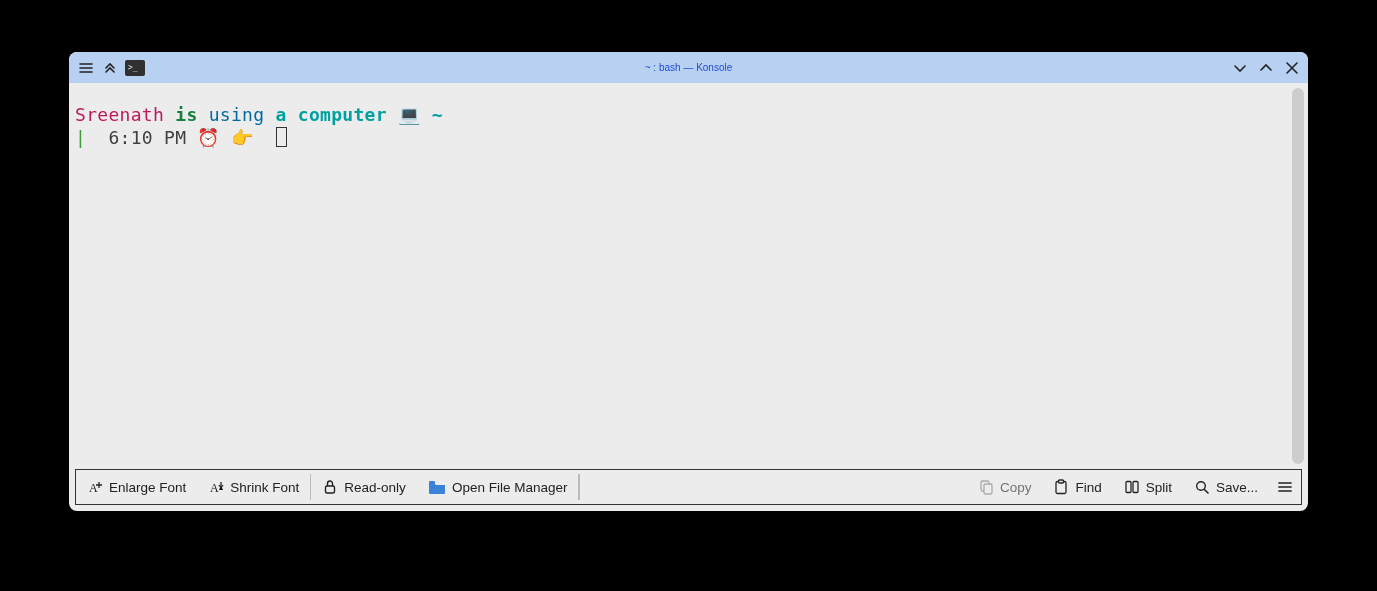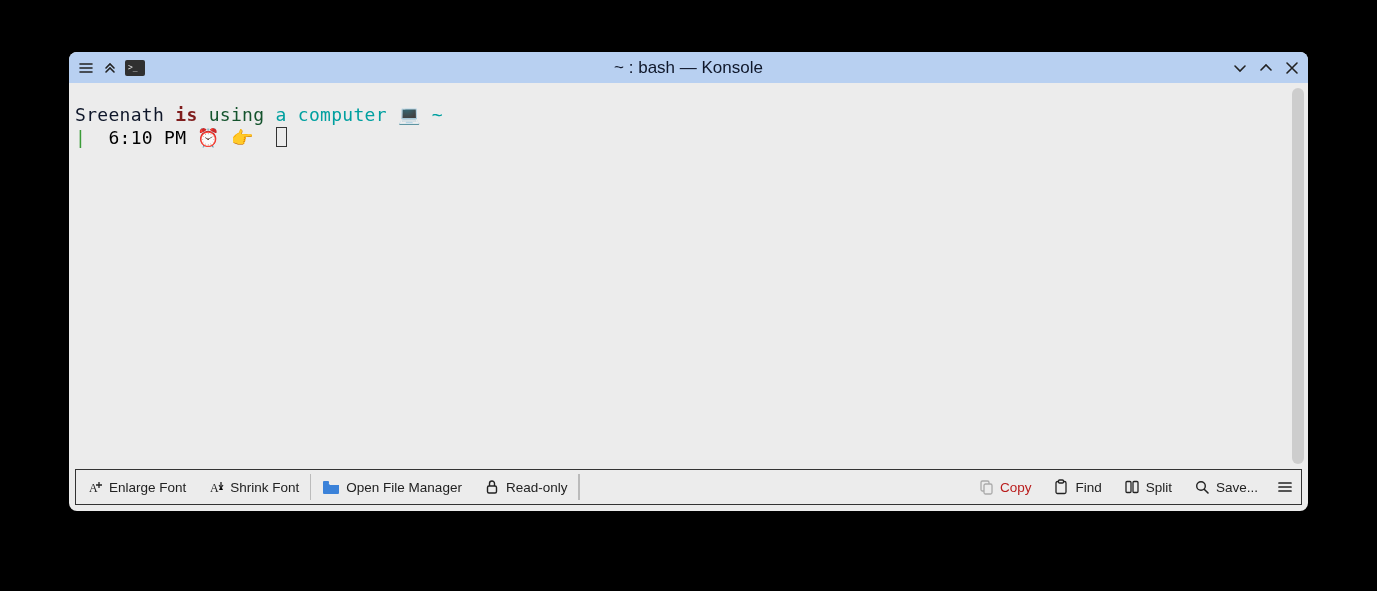--- a/index.html
+++ b/index.html
@@ -54,22 +54,22 @@
     display:flex; align-items:center; justify-content:flex-start;
     padding-left:3px;
     font-size:8px;
     color:#ddd;
     font-family: monospace;
   }
   .window-title {
     position: absolute;
     left: 50%;
     transform: translateX(-50%);
-    font-size: 17px;
-    color: #0f172a;
+    font-size: 10px;
+    color: #1d4ed8;
   }
   .titlebar-right {
     margin-left: auto;
     display: flex;
     align-items: center;
     gap: 10px;
   }
   .tr {
     width: 16px;
     height: 16px;
@@ -86,26 +86,26 @@
   }
   .terminal-content {
     flex: 1;
     padding: 20px 6px 6px 6px;
     font-family: "Menlo", "DejaVu Sans Mono", "Consolas", monospace;
     font-size: 18px;
     line-height: 1.3;
     letter-spacing: 0.3px;
   }
   .line { white-space: pre; }
-  .c-blue { color: #0f172a; }
-  .c-red { color: #7f1d1d; font-weight: bold; }
+  .c-blue { color: #be185d; }
+  .c-red { color: #15803d; font-weight: bold; }
   .c-pipe { color: #3B9C38; }
-  .c-green { color: #14532d; }
-  .c-teal { color: #00A0A0; font-weight: normal; }
-  .c-grey { color: #000000; }
+  .c-green { color: #0369a1; }
+  .c-teal { color: #00A0A0; font-weight: bold; }
+  .c-grey { color: #404040; }
   .cursor-box {
     display: inline-block;
     width: 11px;
     height: 20px;
     border: 1.5px solid #333;
     vertical-align: -3px;
   }
   .scrollbar {
     width: 12px;
     margin: 5px 4px 5px 0;
@@ -128,21 +128,21 @@
     padding: 0 11px;
     gap: 6px;
     cursor: pointer;
     white-space: nowrap;
   }
   .tb-sep {
     width: 1px;
     background: #bbb;
     margin: 4px 0;
   }
-  .tb-disabled { color: #b91c1c; }
+  .tb-disabled { color: #737373; }
   .tb-spacer { flex: 1; }
   .icon-svg { width: 16px; height: 16px; display: block; }
   .icon-svg-folder { width: 18px; height: 14px; }
   svg { overflow: visible; }
 </style>
 </head>
 <body>
 
 <div class="window">
 
@@ -203,32 +203,32 @@
           <path d="M12 3v6M9 6h6" stroke="none"></path>
           <path d="M12 9l0 0"></path>
           <path d="M11 11l2-4 2 4" stroke="#222" stroke-width="0"></path>
           <path d="M13 3v6" stroke="#222" stroke-width="1.3" transform="rotate(180 13 6)"></path>
           <path d="M11 6l2 3 2-3" stroke="#222" fill="none" stroke-width="1.2"></path>
         </svg>
       <span>Shrink Font</span>
     </div>
     <div class="tb-sep"></div>
     <div class="tb-btn">
+      <svg class="icon-svg" viewBox="0 0 16 16">
+          <rect x="3.5" y="7" width="9" height="7" rx="1.5" fill="none" stroke="#222" stroke-width="1.4"></rect>
+          <path d="M5.5 7 V4.5 a2.5 2.5 0 0 1 5 0 V7" fill="none" stroke="#222" stroke-width="1.4"></path>
+        </svg>
+      <span>Read-only</span>
+    </div>
+    <div class="tb-btn">
       <svg class="icon-svg-folder" viewBox="0 0 18 14">
           <path d="M1 3 h5 l2 2 h9 v8 a1 1 0 0 1 -1 1 h-14 a1 1 0 0 1 -1 -1 z" fill="#3B82D9"></path>
           <rect x="1" y="1" width="6" height="3" rx="1" fill="#3B82D9"></rect>
         </svg>
       <span>Open File Manager</span>
-    </div>
-    <div class="tb-btn">
-      <svg class="icon-svg" viewBox="0 0 16 16">
-          <rect x="3.5" y="7" width="9" height="7" rx="1.5" fill="none" stroke="#222" stroke-width="1.4"></rect>
-          <path d="M5.5 7 V4.5 a2.5 2.5 0 0 1 5 0 V7" fill="none" stroke="#222" stroke-width="1.4"></path>
-        </svg>
-      <span>Read-only</span>
     </div>
     <div class="tb-sep"></div>
     <div class="tb-sep"></div>
     <div class="tb-spacer"></div>
     <div class="tb-btn tb-disabled">
       <svg class="icon-svg" viewBox="0 0 16 16">
           <rect x="3" y="2" width="8" height="10" rx="1.5" fill="none" stroke="#aaa" stroke-width="1.3"></rect>
           <rect x="6" y="5" width="8" height="10" rx="1.5" fill="#ECECEC" stroke="#aaa" stroke-width="1.3"></rect>
         </svg>
       <span>Copy</span>

